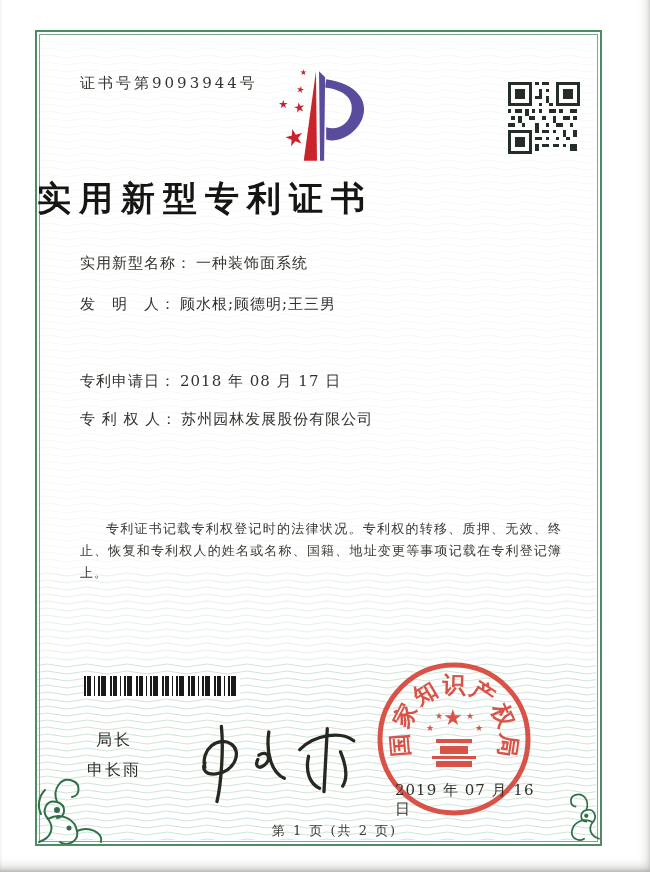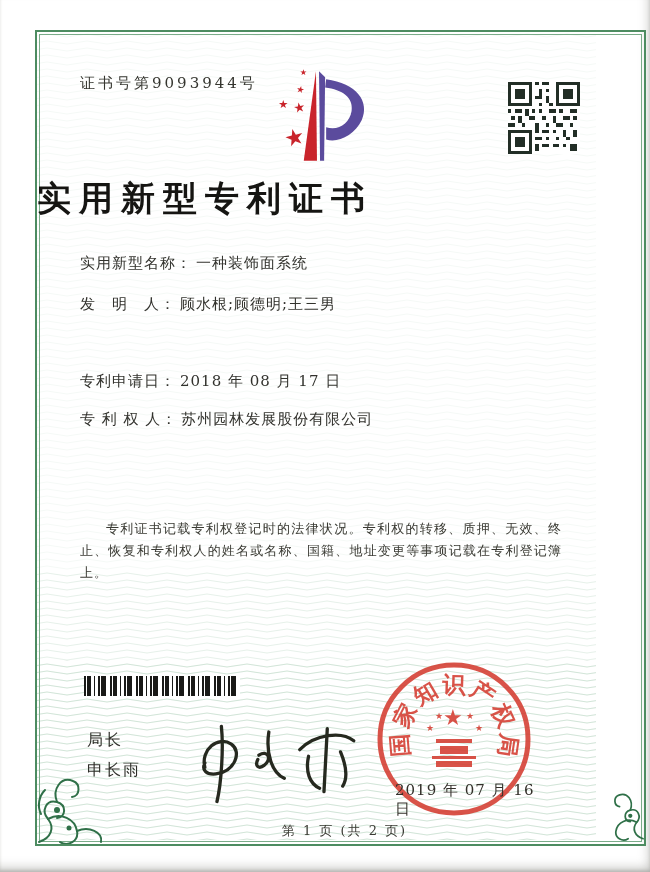--- a/index.html
+++ b/index.html
@@ -1,46 +1,46 @@
 <!DOCTYPE html>
 <html><head>
 <meta charset="utf-8">
 <style>
   html,body{margin:0;padding:0;background:#fafaf8;}
   .stage{position:relative;width:650px;height:872px;background:#ffffff;overflow:hidden;
          font-family:"DejaVu Serif","Liberation Serif",serif;color:#2b2b28;
          box-shadow:inset -7px -10px 12px -7px rgba(95,95,88,.4), inset 0 -2px 3px rgba(120,120,110,.25);}
   .frame{position:absolute;left:35px;top:30px;width:563px;height:812px;
-         border:2px solid #4d8c61;padding-left:44px;}
+         border:2px solid #4d8c61;}
   .frame-inner{position:absolute;left:2px;top:2px;right:2px;bottom:2px;border:1px solid #79ab88;}
   .guilloche{position:absolute;left:0;top:0;z-index:0;pointer-events:none;}
   .cert-no{position:absolute;left:43px;top:42px;font-size:15px;letter-spacing:3px;color:#35352f;z-index:3;}
   .logo{position:absolute;left:225px;top:30px;z-index:2;}
   .qr{position:absolute;left:471px;top:50px;width:72px;height:72px;z-index:2;}
   .title{position:absolute;left:0;top:144px;width:100%;margin:0;
          font-size:34px;font-weight:bold;letter-spacing:8px;color:#151512;z-index:3;}
   .row{position:absolute;left:43px;width:500px;font-size:15px;color:#32322d;z-index:3;white-space:nowrap;}
   .row .lab{letter-spacing:1px;margin-top:24px;}
   .row .val{letter-spacing:1px;margin-left:4px;text-align:right;}
   .pair2{position:absolute;left:287px;top:0;}
   .body-text{position:absolute;left:43px;top:486px;width:482px;font-size:13px;line-height:22px;
              text-align:justify;color:#3a3a33;letter-spacing:1px;z-index:3;}
   .body-text p{margin:0;text-indent:2em;}
   .barcode{position:absolute;left:47px;top:644px;width:156px;height:20px;z-index:3;
            background:repeating-linear-gradient(90deg,
              #191917 0 2px,#fff 2px 3px,#191917 3px 7px,#fff 7px 10px,
              #191917 10px 11px,#fff 11px 14px,#191917 14px 16px,#fff 16px 17px,
              #191917 17px 22px,#fff 22px 26px);}
   .director{position:absolute;left:50px;top:698px;font-size:16px;color:#2e2e29;z-index:3;letter-spacing:2px;}
-  .director div{margin-bottom:9px;}
+  .director div{margin-bottom:9px;text-align:center;}
   .signature{position:absolute;left:148px;top:684px;z-index:4;}
   .seal{position:absolute;left:337px;top:627px;z-index:4;}
   .seal-date{position:absolute;left:358px;top:749px;width:160px;font-size:15px;color:#33302a;
              letter-spacing:1px;z-index:5;}
-  .footer{position:absolute;left:4px;top:790px;width:100%;text-align:center;font-size:13px;
+  .footer{position:absolute;left:16px;top:790px;width:100%;text-align:center;font-size:13px;
           color:#3a3a33;letter-spacing:2px;z-index:3;}
   .flourish{position:absolute;z-index:2;}
   .flourish.bl{left:-2px;top:736px;}
   .flourish.br{right:-2px;top:752px;transform:scaleX(-1);}
 </style>
 </head>
 <body>
 
 <div class="stage">
   <div class="frame">

